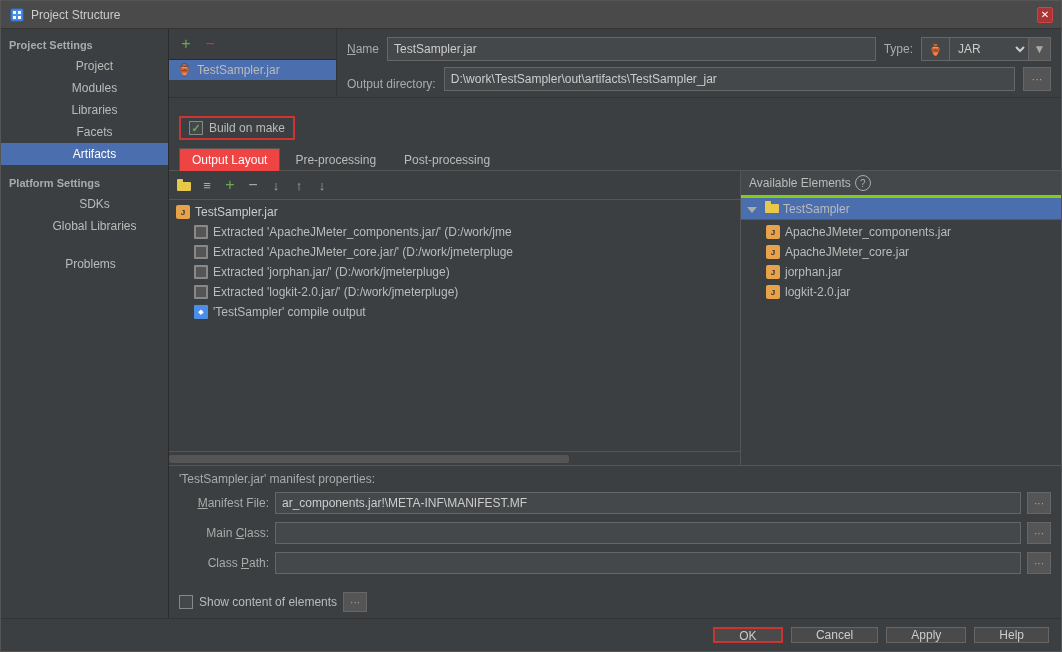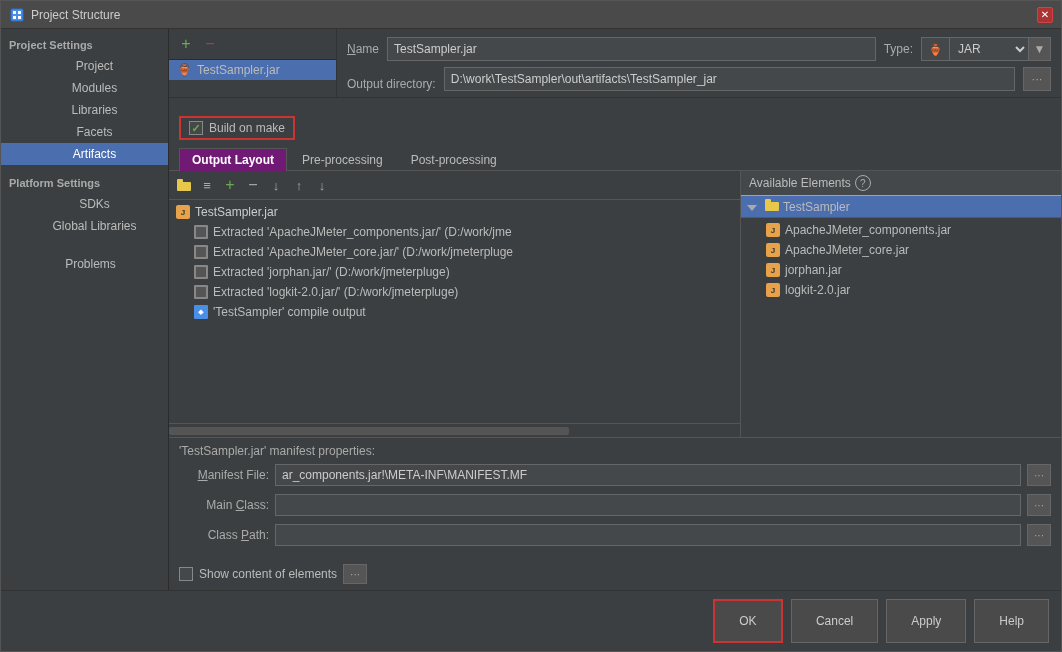--- a/index.html
+++ b/index.html
@@ -267,24 +267,23 @@
       cursor: pointer;
       font-size: 12px;
       color: #bbbbbb;
       border: 1px solid transparent;
       border-bottom: none;
       margin-right: 2px;
       margin-bottom: -1px;
     }
 
     .tab.active {
-      background: #701a75;
+      background: #ef4444;
       border-color: #555;
       color: #ffffff;
-      font-weight: bold;
     }
 
     
     .content-area {
       display: flex;
       flex: 1;
       overflow: hidden;
     }
 
     
@@ -389,21 +388,21 @@
       display: flex;
       flex-direction: column;
       overflow: hidden;
     }
 
     .elements-header {
       display: flex;
       align-items: center;
       padding: 4px 8px;
       background: #45484a;
-      border-bottom: 1px solid #84cc16;
+      border-bottom: 3px solid #84cc16;
       flex-shrink: 0;
     }
 
     .elements-title {
       color: #bbbbbb;
       font-size: 12px;
     }
 
     .help-icon {
       width: 16px;
@@ -515,21 +514,21 @@
       align-items: center;
       padding: 8px 12px;
       border-top: 1px solid #333;
       gap: 8px;
       background: #3c3f41;
       flex-shrink: 0;
     }
 
     .bottom-btn {
       min-width: 70px;
-      height: 44px;
+      height: 16px;
       background: #4a4a4a;
       border: 1px solid #666;
       color: #cccccc;
       font-size: 12px;
       cursor: pointer;
       padding: 0 24px;
     }
 
     .bottom-btn.ok-btn {
       border: 2px solid #cc3333;

